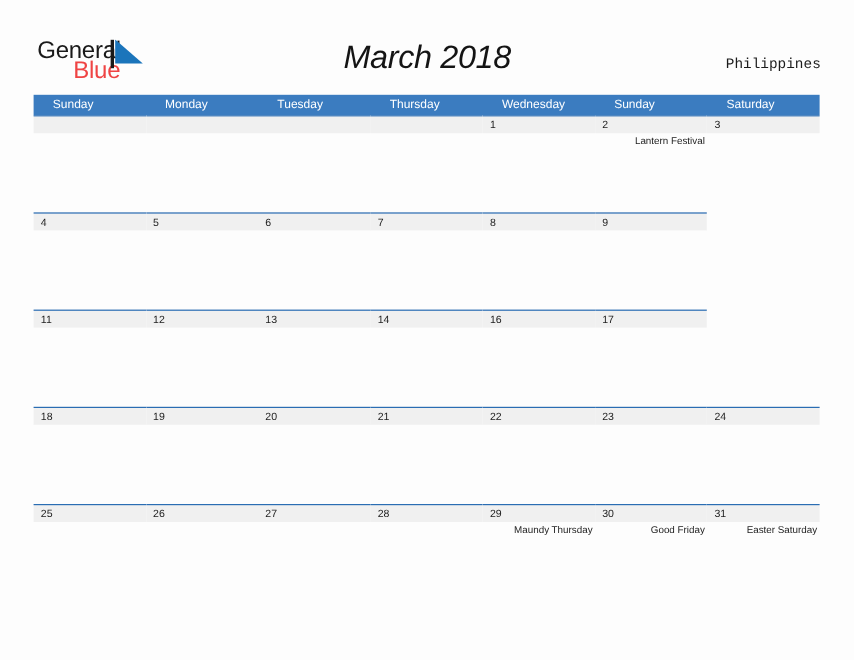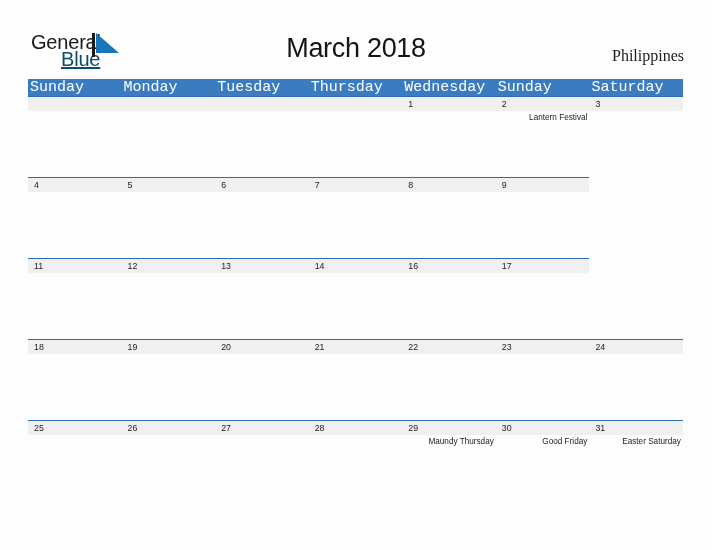--- a/index.html
+++ b/index.html
@@ -45,51 +45,51 @@
     letter-spacing: -0.2px;
     color: #1a1a1a;
     font-family: "Liberation Sans", sans-serif;
   }
   .logo-blue {
     position: absolute;
     left: 30px;
     top: 17px;
     font-size: 20px;
     letter-spacing: -0.2px;
-    color: #0c4a6e;
-    font-family: "Liberation Sans", sans-serif;
-    text-decoration: underline;
+    color: #ef4444;
+    font-family: "Liberation Sans", sans-serif;
   }
   .logo-flag {
     position: absolute;
     left: 61px;
     top: 2px;
     width: 29px;
     height: 24px;
   }
 
   .cal-title {
     position: absolute;
     left: 0;
     top: 33px;
     width: 712px;
     text-align: center;
     font-size: 27px;
     color: #141414;
     font-family: "Liberation Sans", sans-serif;
     letter-spacing: -0.3px;
+    font-style: italic;
   }
 
   .country {
     position: absolute;
     right: 28px;
     top: 47px;
-    font-size: 16px;
+    font-size: 12px;
     color: #1c1c1c;
-    font-family: Liberation Serif, serif;
+    font-family: Liberation Mono, monospace;
   }
 
   
   .calendar {
     position: absolute;
     left: 28px;
     top: 79px;
     width: 655px;
   }
 
@@ -97,24 +97,24 @@
     display: flex;
     width: 655px;
     height: 17px;
     background: #3b7cc0;
   }
   .weekday {
     width: 93.571px;
     height: 17px;
     line-height: 17px;
     color: #ffffff;
-    font-size: 15px;
-    padding-left: 2px;
+    font-size: 10px;
+    padding-left: 16px;
     box-sizing: border-box;
-    font-family: Liberation Mono, monospace;
+    font-family: Liberation Sans, sans-serif;
     white-space: nowrap;
     overflow: hidden;
   }
 
   .week {
     display: flex;
     width: 655px;
     height: 81px;
   }
   .day {

